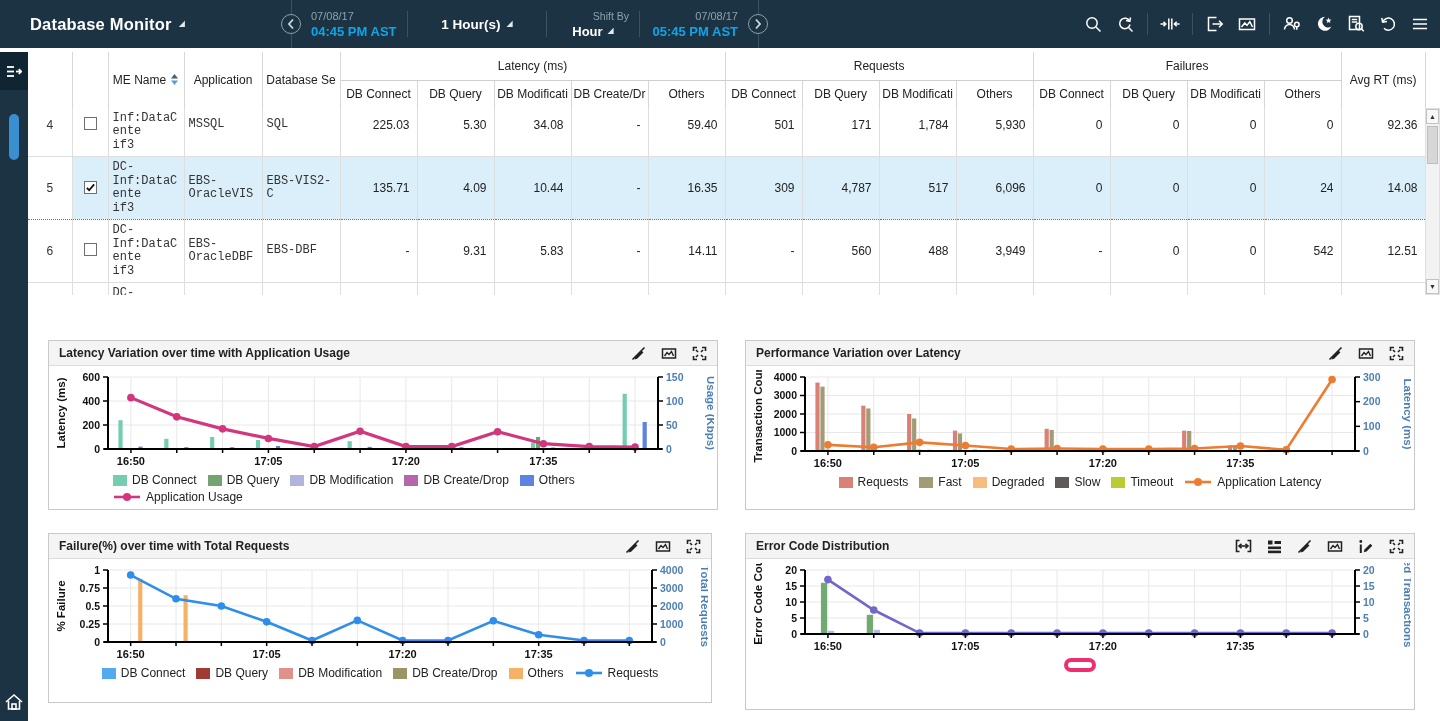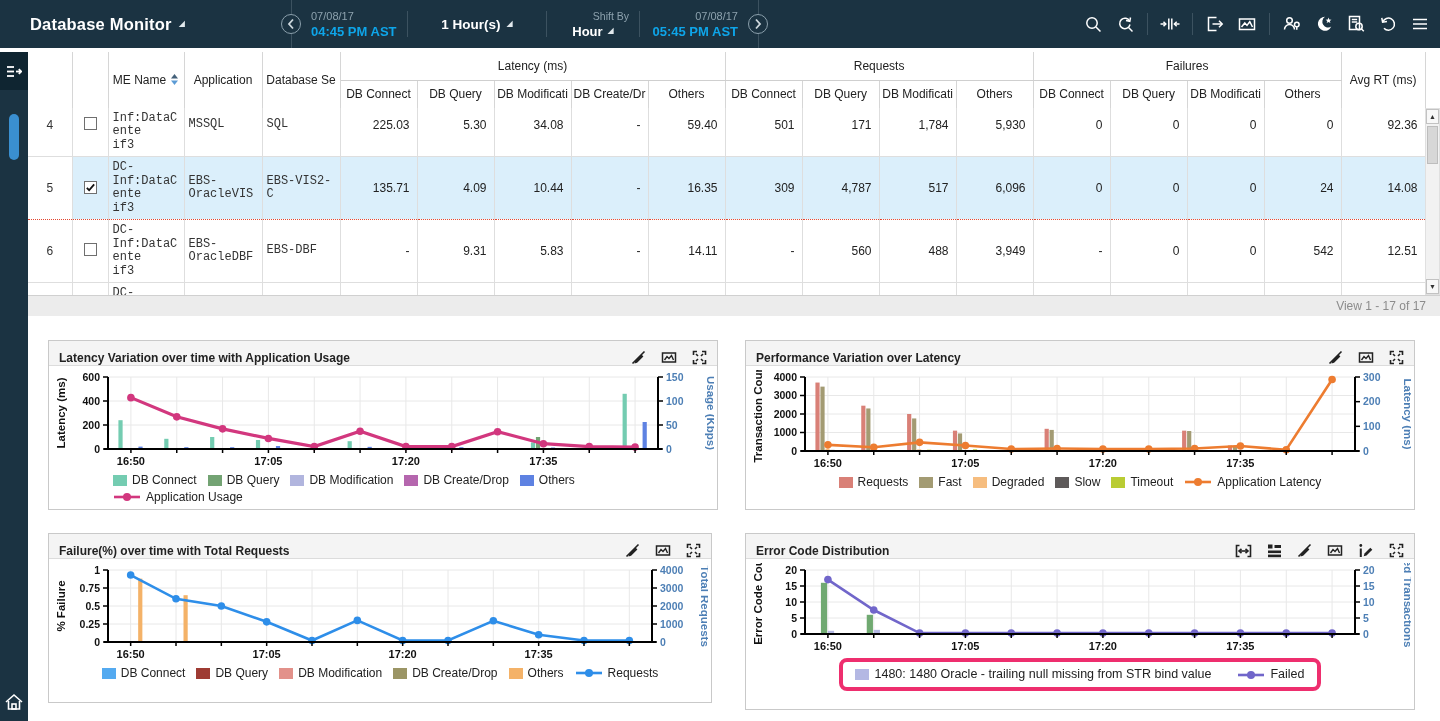--- a/index.html
+++ b/index.html
@@ -61,21 +61,21 @@
   .tbody-clip table { margin-top:-14px; }
   .vscroll { position:absolute; left:1397px; top:56px; width:15px; height:187px; background:#f2f2f2; border:1px solid #e0e0e0; }
   .vs-btn { position:absolute; left:0; width:13px; height:15px; background:#f8f8f8; border:1px solid #c2c2c2;
     font-size:7px; color:#333; display:flex; align-items:center; justify-content:center; cursor:pointer; }
   .vs-thumb { position:absolute; left:1px; top:17px; width:11px; height:38px; background:#d7d7d7; border:1px solid #bdbdbd; cursor:grab; }
   .statusbar { position:absolute; left:0; top:243px; width:1412px; height:21px; background:#ececec;
     border-top:1px solid #d0d0d0; font-size:12px; color:#8c8c8c; text-align:right; line-height:20px; padding-right:14px; }
 
   
   .panel { position:absolute; background:#fff; border:1px solid #c9c9c9; }
-  .p-head { height:25px; background:#f4f4f4; border-bottom:1px solid #dcdcdc; display:flex; align-items:flex-end; }
+  .p-head { height:25px; background:#f4f4f4; border-bottom:1px solid #dcdcdc; display:flex; align-items:center; }
   .p-title { font-size:12px; font-weight:bold; color:#222; padding-left:10px; }
   .p-icons { margin-left:auto; display:flex; align-items:center; gap:15px; padding-right:10px; }
   .p-icons .ic { cursor:pointer; display:flex; }
   svg.chart { display:block; margin:4px auto 0; }
   .legend { display:flex; flex-wrap:wrap; justify-content:center; column-gap:11px; row-gap:3px;
     font-size:12px; color:#222; margin-top:3px; padding:0 8px; }
   .legend.left { justify-content:flex-start; padding-left:64px; }
   .li { display:inline-flex; align-items:center; gap:5px; white-space:nowrap; }
   .sw { width:14px; height:11px; display:inline-block; }
   .hlwrap { display:flex; justify-content:center; margin-top:3px; }
@@ -401,23 +401,20 @@
                 <td class="c-val">13.77</td>
               </tr>
             </tbody>
           </table>
         </div>
       </div>
     <div class="vscroll">
       <div class="vs-btn" style="top:0">▲</div>
       <div class="vs-thumb"></div>
       <div class="vs-btn" style="bottom:0">▼</div>
-    </div>
-    <div class="statusbar">
-      <span>View 1 - 17 of 17</span>
     </div>
   </section>
 
   <section class="panel" style="left:48px;top:340px;width:670px;height:170px">
     <div class="p-head">
       <span class="p-title">Latency Variation over time with Application Usage</span>
       <span class="p-icons">
         <span class="ic">
             <svg width="15" height="15" viewBox="0 0 15 15">
               <path d="M4.2,10.8 L10.5,4.5 l1.9,1.9 L6.1,12.7 l-2.6,0.7 Z" fill="#222"></path>
@@ -980,31 +977,18 @@
         <line x1="491.4166666666667" y1="71" x2="491.4166666666667" y2="75" stroke="#000" stroke-width="1.5"></line>
         <text x="491.4166666666667" y="87" text-anchor="middle" font-size="11" font-weight="bold" fill="#111">17:35</text>
         <line x1="537.25" y1="71" x2="537.25" y2="75" stroke="#000" stroke-width="1.5"></line>
         <line x1="583.0833333333334" y1="71" x2="583.0833333333334" y2="75" stroke="#000" stroke-width="1.5"></line>
         <text transform="translate(13,39) rotate(-90)" text-anchor="middle" font-size="11.5" font-weight="bold" fill="#111">Error Code Cou</text>
         <text transform="translate(655,39) rotate(90)" text-anchor="middle" font-size="11.5" font-weight="bold" fill="#4d7fb5">led Transactions</text>
       </svg>
     <div class="hlwrap">
         <div class="legend-rows">
           <div class="hlbox hl">
-            <div class="hlrow">
-              <span class="li">
-                <span class="sw" style="background:#b4b8e3"></span>
-                <span>1480: 1480 Oracle - trailing null missing from STR bind value</span>
-              </span>
-              <span class="li">
-                <svg width="28" height="10">
-                  <line x1="1" y1="5" x2="27" y2="5" stroke="#7166ca" stroke-width="2.6"></line>
-                  <circle cx="14" cy="5" r="4" fill="#7166ca"></circle>
-                </svg>
-                <span>Failed</span>
-              </span>
-            </div>
           </div>
         </div>
       </div>
   </section>
 
 </div>
 
 </body></html>

